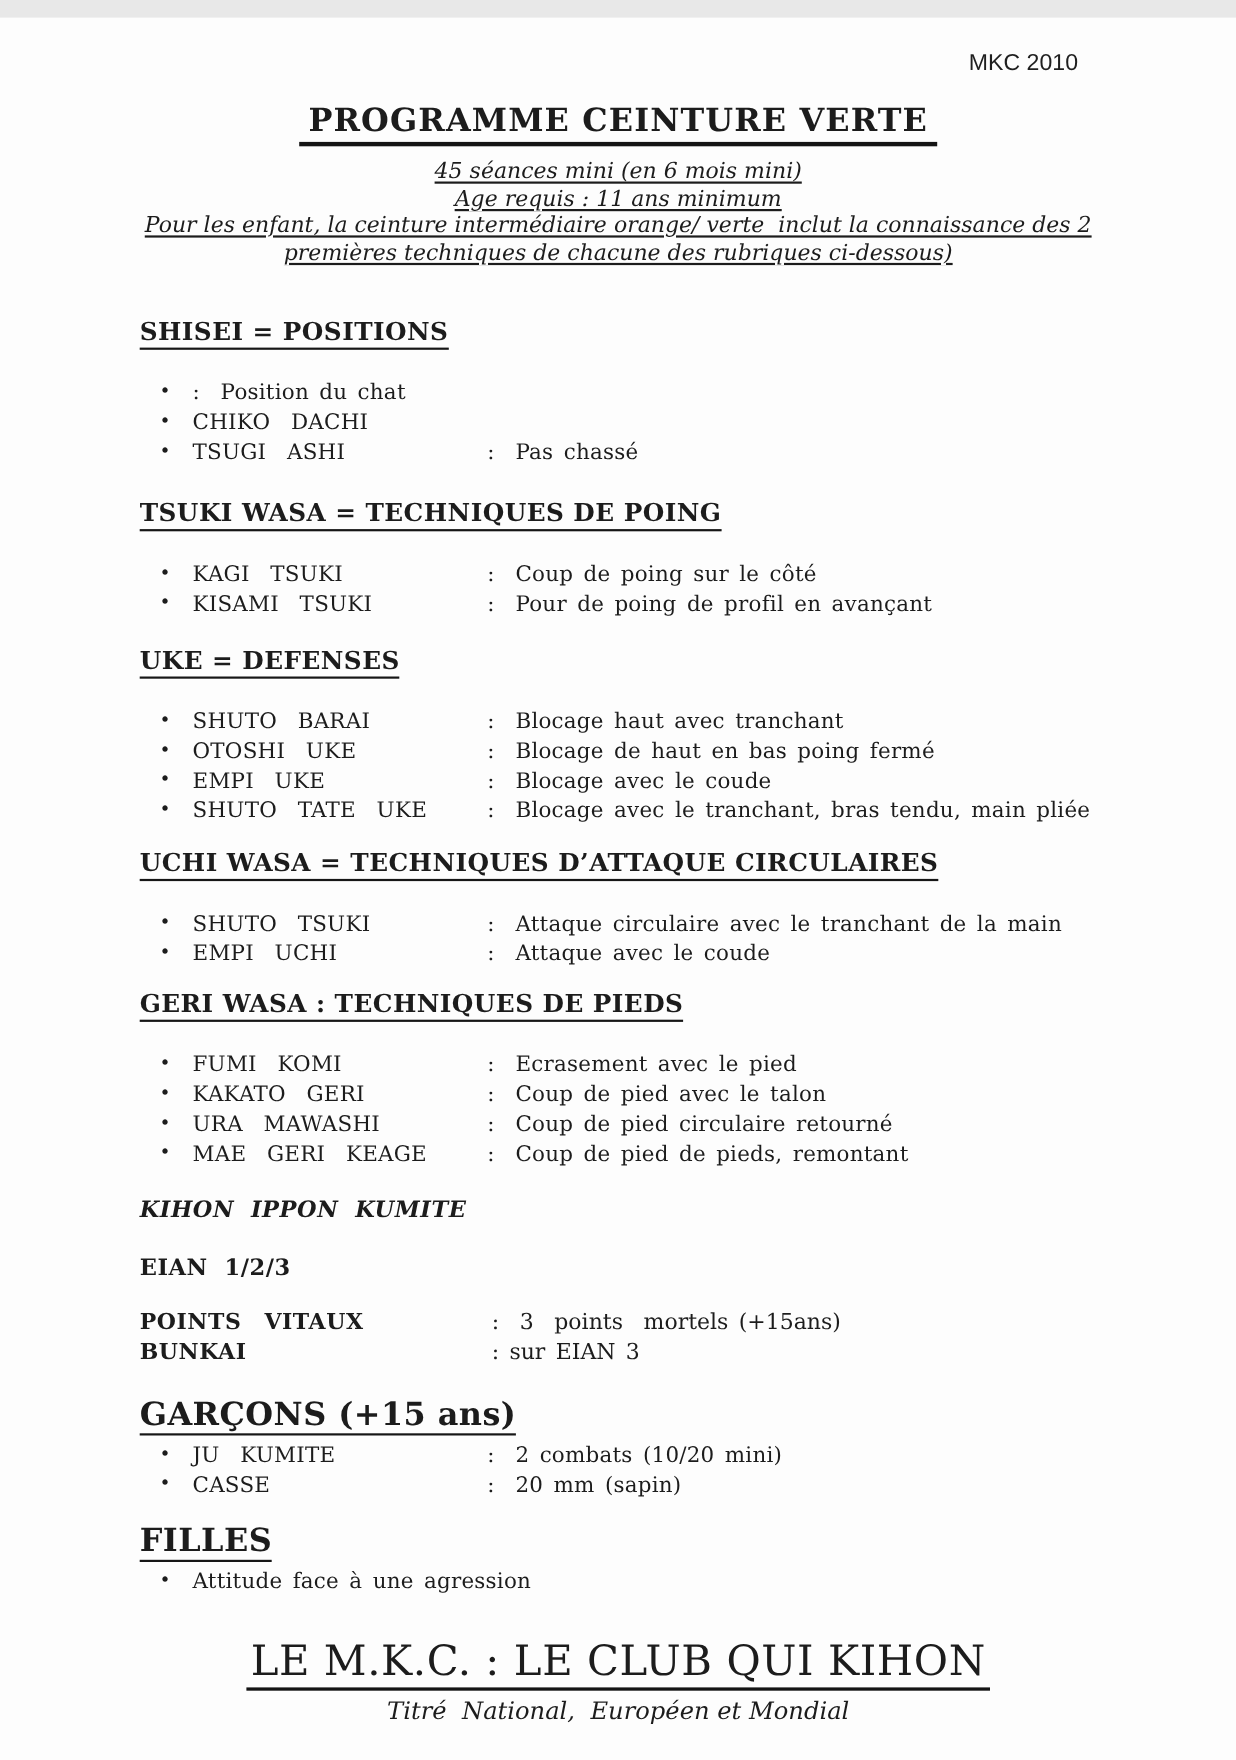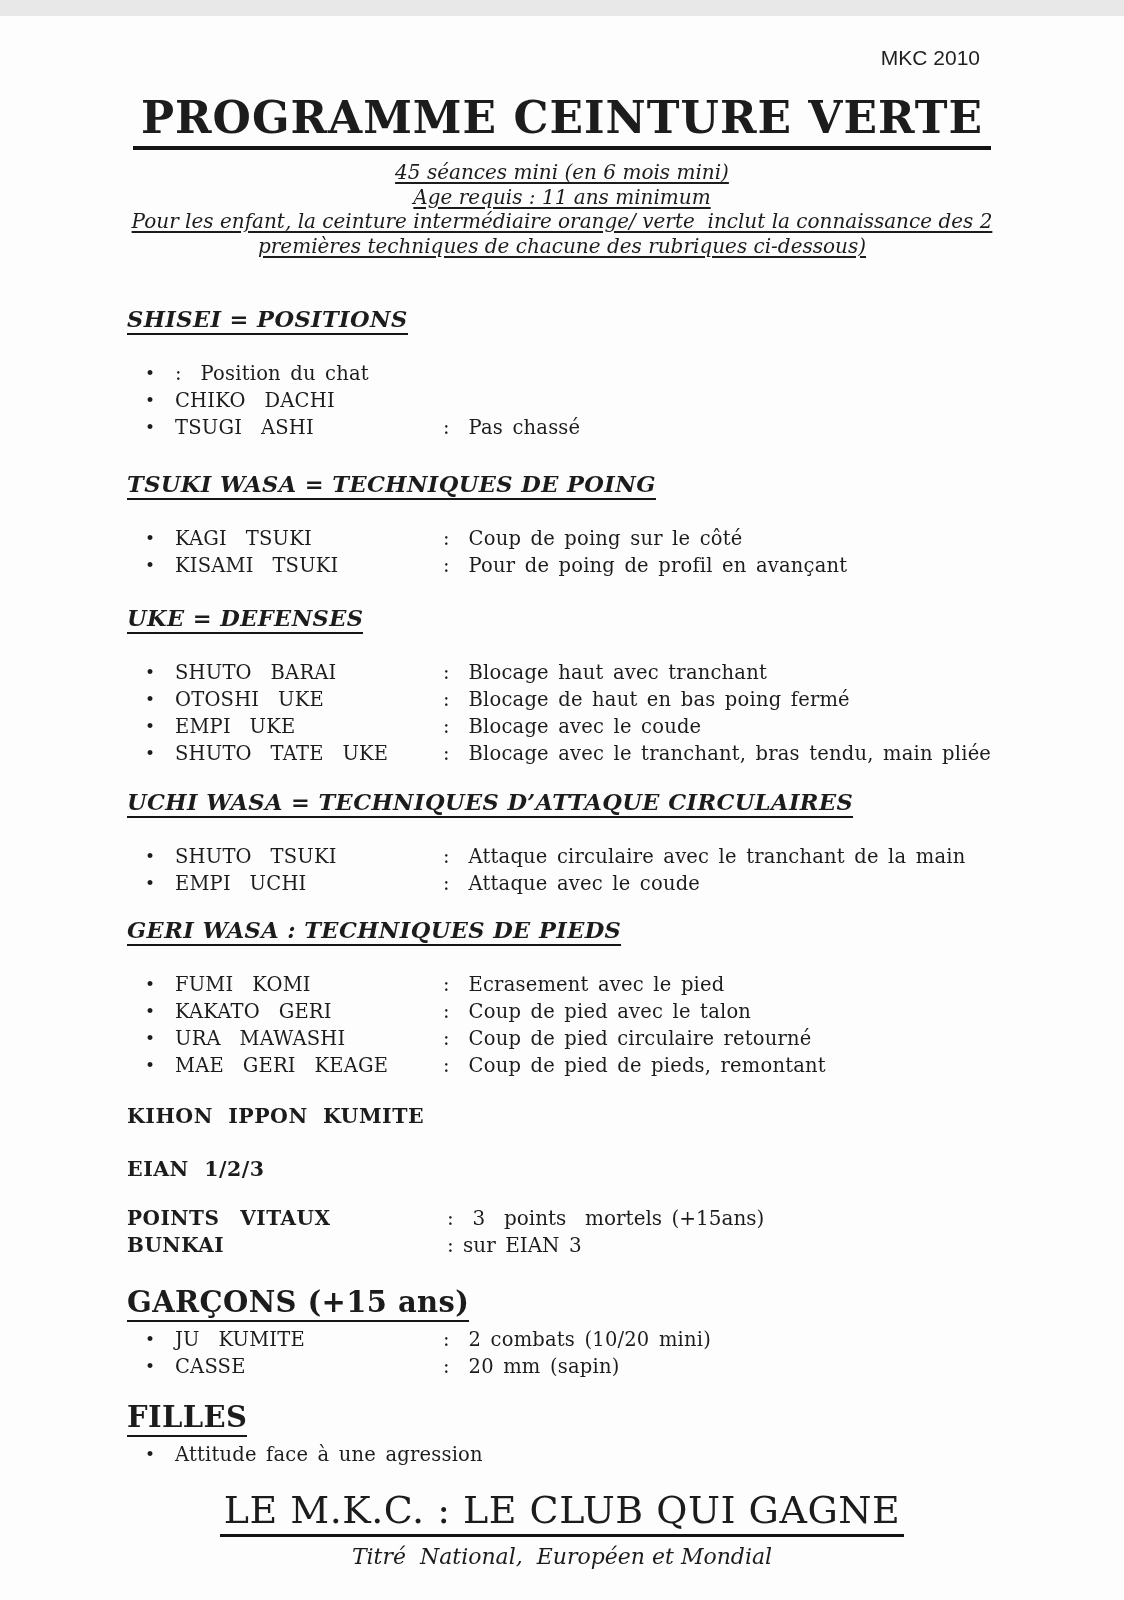--- a/index.html
+++ b/index.html
@@ -20,21 +20,21 @@
     right: 144px;
     font-family: "Liberation Sans", sans-serif;
     font-size: 21px;
     color: #1f1f1f;
   }
   .content { padding-top: 76px; }
 
   .title-wrap { text-align: center; }
   .title-text {
     display: inline-block;
-    font-size: 44px;
+    font-size: 29px;
     font-weight: bold;
     letter-spacing: 1px;
     border-bottom: 4px solid #141414;
     padding: 0 8px 3px 8px;
     white-space: pre-wrap;
   }
   .subtitles { margin-top: 10px; text-align: center; }
   .subtitle-line {
     font-style: italic;
     font-size: 20px;
@@ -44,30 +44,29 @@
     text-underline-offset: 3px;
     white-space: pre-wrap;
   }
 
   .body-col { margin-left: 127px; margin-right: 50px; }
 
   .sec-heading-text {
     display: inline-block;
     font-size: 22.5px;
     font-weight: bold;
-    font-style: italic;
     letter-spacing: 0.4px;
     border-bottom: 2.5px solid #161616;
     padding-bottom: 1px;
     white-space: pre-wrap;
   }
   .mt48 { margin-top: 48px; }
   .mt30 { margin-top: 30px; }
   .mt26 { margin-top: 26px; }
-  .mt24 { margin-top: 24px; }
+  .mt24 { margin-top: 24px; font-style: italic; }
   .mt22 { margin-top: 22px; }
   .mt20 { margin-top: 20px; }
 
   .rows { margin-top: 25px; }
   .rows-tight { margin-top: 4px; }
   .row {
     display: flex;
     font-size: 19.5px;
     line-height: 27px;
     word-spacing: 3px;
@@ -295,17 +294,17 @@
             <span class="bullet">•</span>
             <span class="desc">Attitude face à une agression</span>
           </div>
         </div>
       </section>
 
     </div>
   </div>
 
   <div class="footer">
-    <span class="footer-slogan">LE M.K.C. : LE CLUB QUI GAGNE</span>
+    <span class="footer-slogan">LE M.K.C. : LE CLUB QUI KIHON</span>
     <div class="footer-subline">Titré  National,  Européen et Mondial</div>
   </div>
 
 </div>
 
 </body></html>

